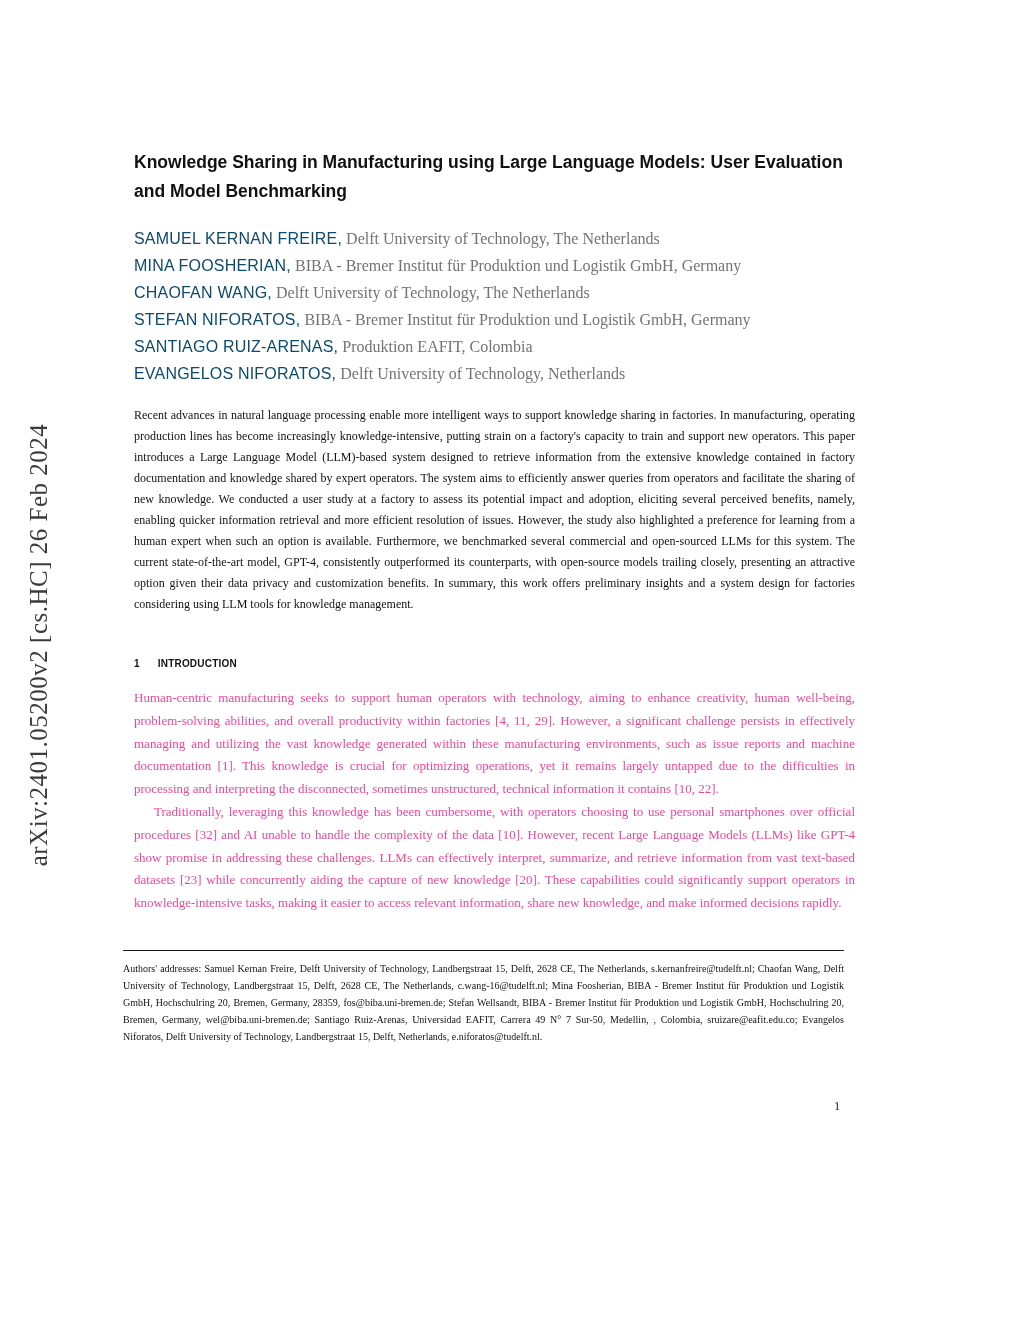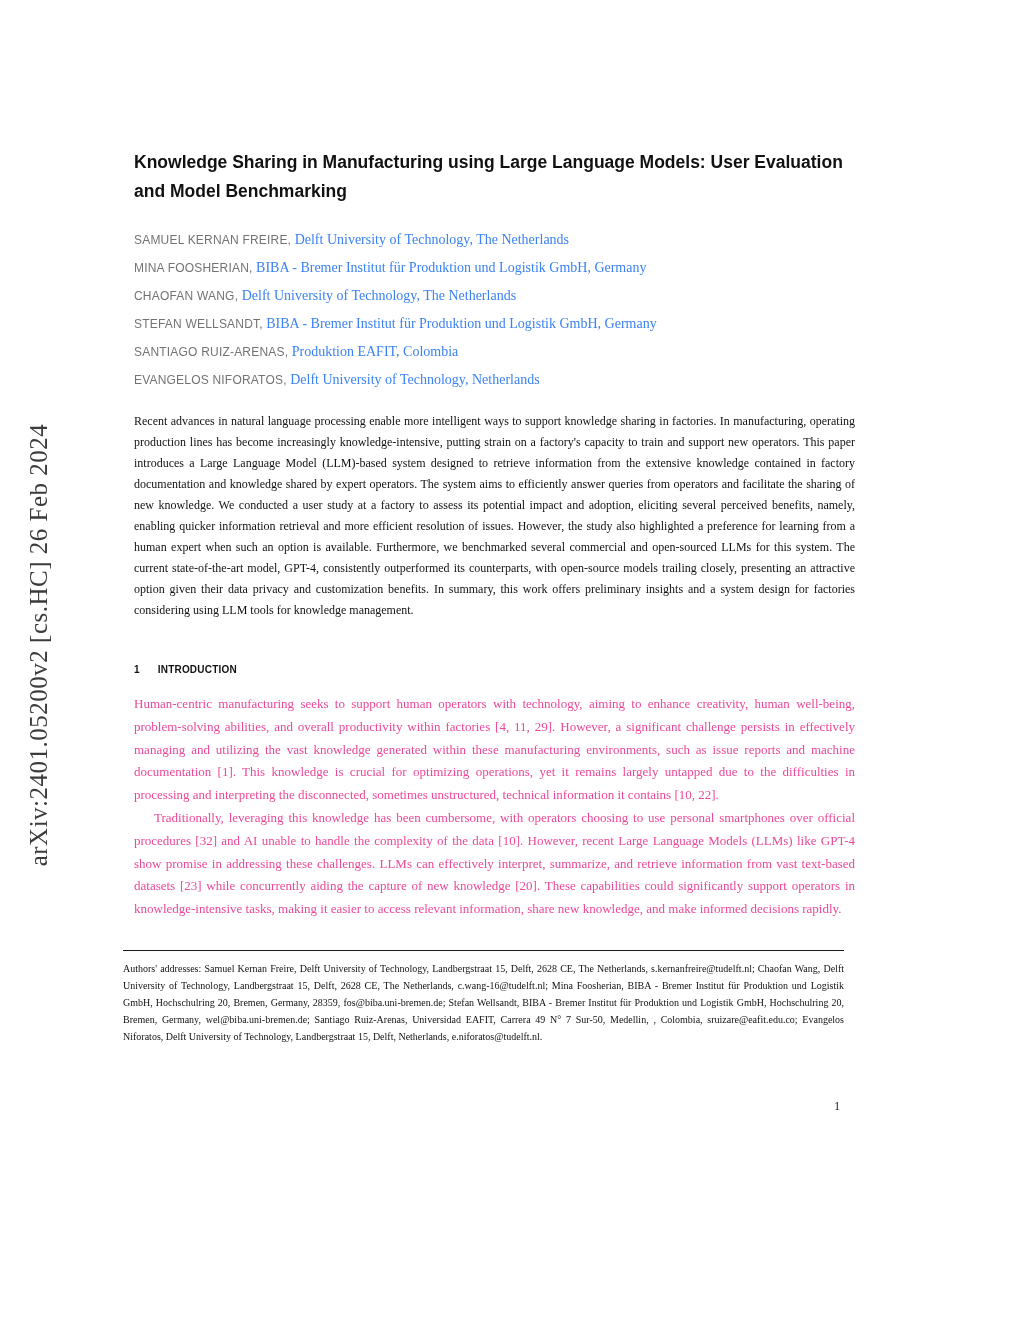--- a/index.html
+++ b/index.html
@@ -48,28 +48,28 @@
   }
   .authors {
     margin: 0 0 22px 0;
   }
   .author-line {
     margin: 0 0 9px 0;
     line-height: 18px;
   }
   .author-name {
     font-family: "Liberation Sans", sans-serif;
-    font-size: 12px;
+    font-size: 16px;
     letter-spacing: 0.2px;
-    color: #737373;
+    color: #0c4a6e;
   }
   .author-affil {
     font-family: "Liberation Serif", serif;
-    font-size: 14px;
-    color: #3b82f6;
+    font-size: 16px;
+    color: #737373;
   }
   .abstract {
     font-size: 12px;
     line-height: 21px;
     text-align: justify;
     margin: 16px 0 0 0;
     color: #111;
   }
   .section-heading {
     font-family: "Liberation Sans", sans-serif;
@@ -135,21 +135,21 @@
       <div class="author-line">
         <span class="author-name">SAMUEL KERNAN FREIRE,</span><span class="author-affil"> Delft University of Technology, The Netherlands</span>
       </div>
       <div class="author-line">
         <span class="author-name">MINA FOOSHERIAN,</span><span class="author-affil"> BIBA - Bremer Institut für Produktion und Logistik GmbH, Germany</span>
       </div>
       <div class="author-line">
         <span class="author-name">CHAOFAN WANG,</span><span class="author-affil"> Delft University of Technology, The Netherlands</span>
       </div>
       <div class="author-line">
-        <span class="author-name">STEFAN WELLSANDT,</span><span class="author-affil"> BIBA - Bremer Institut für Produktion und Logistik GmbH, Germany</span>
+        <span class="author-name">STEFAN NIFORATOS,</span><span class="author-affil"> BIBA - Bremer Institut für Produktion und Logistik GmbH, Germany</span>
       </div>
       <div class="author-line">
         <span class="author-name">SANTIAGO RUIZ-ARENAS,</span><span class="author-affil"> Produktion EAFIT, Colombia</span>
       </div>
       <div class="author-line">
         <span class="author-name">EVANGELOS NIFORATOS,</span><span class="author-affil"> Delft University of Technology, Netherlands</span>
       </div>
     </div>
 
     <p class="abstract">Recent advances in natural language processing enable more intelligent ways to support knowledge sharing in factories. In manufacturing, operating production lines has become increasingly knowledge-intensive, putting strain on a factory's capacity to train and support new operators. This paper introduces a Large Language Model (LLM)-based system designed to retrieve information from the extensive knowledge contained in factory documentation and knowledge shared by expert operators. The system aims to efficiently answer queries from operators and facilitate the sharing of new knowledge. We conducted a user study at a factory to assess its potential impact and adoption, eliciting several perceived benefits, namely, enabling quicker information retrieval and more efficient resolution of issues. However, the study also highlighted a preference for learning from a human expert when such an option is available. Furthermore, we benchmarked several commercial and open-sourced LLMs for this system. The current state-of-the-art model, GPT-4, consistently outperformed its counterparts, with open-source models trailing closely, presenting an attractive option given their data privacy and customization benefits. In summary, this work offers preliminary insights and a system design for factories considering using LLM tools for knowledge management.</p>

